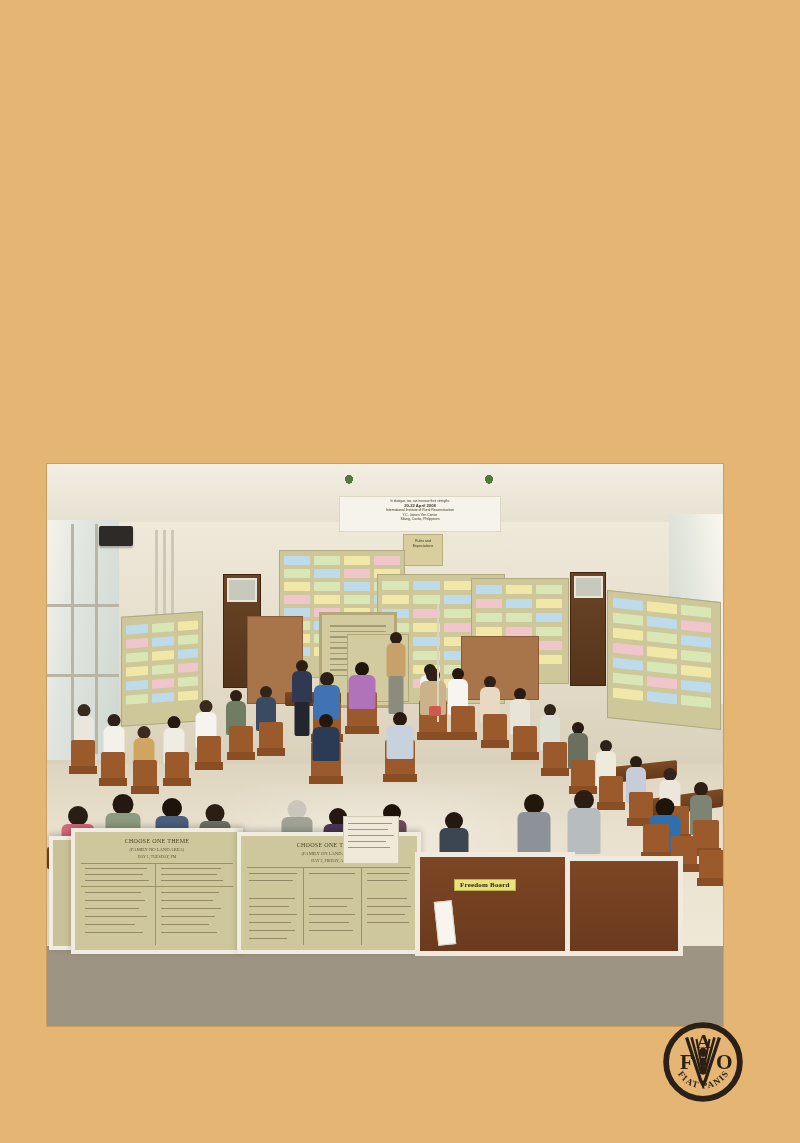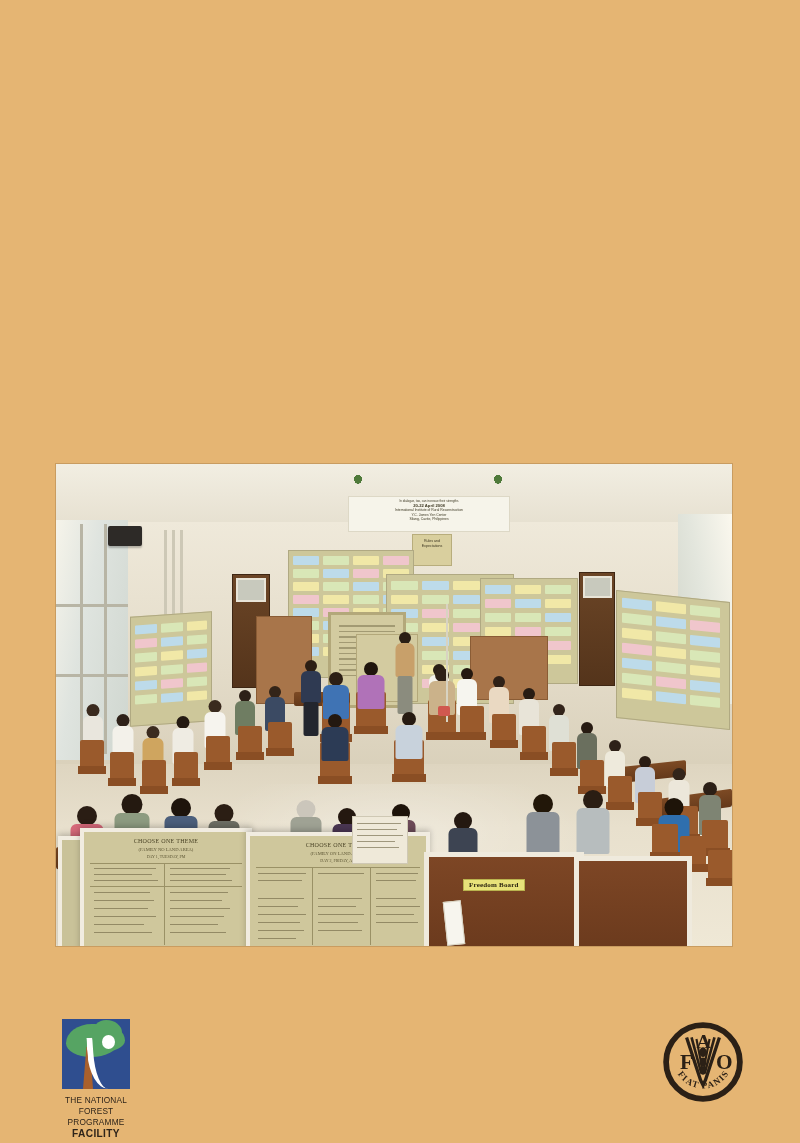--- a/index.html
+++ b/index.html
@@ -52,24 +52,24 @@
     font-weight: 400;
     transform: scaleX(0.84);
     transform-origin: center top;
     margin-top: 44px;
     white-space: nowrap;
   }
 
   
   .photo-frame {
     position: absolute;
-    left: 56px;
+    left: 47px;
     top: 464px;
     width: 676px;
-    height: 482px;
+    height: 562px;
     overflow: hidden;
     background: #9d9484;
     box-shadow: 0 0 0 1px rgba(120,85,40,0.25);
   }
   .photo-inner { position: absolute; inset: 0; overflow: hidden; }
 
   
   .ceiling {
     position: absolute; left: 0; top: 0; width: 100%; height: 62px;
     background: linear-gradient(#f2eee2, #e6e0d0);
@@ -740,33 +740,20 @@
 
       <div class="pinboard" style="left:368px;top:388px;width:150px;height:94px;" data-interactable="false">
         <div class="freedom-tag" style="left:34px;top:22px;" data-interactable="false">Freedom Board</div>
         <div class="white-note" style="left:16px;top:44px;width:16px;height:42px;" data-interactable="false"></div>
       </div>
       <div class="pinboard" style="left:518px;top:392px;width:108px;height:90px;" data-interactable="false"></div>
 
     </div>
   </div>
 
-  <div class="nfp-logo" data-interactable="false">
-    <div class="nfp-mark" data-interactable="false">
-      <div class="nfp-canopy" data-interactable="false"></div>
-      <div class="nfp-trunk" data-interactable="false"></div>
-      <div class="nfp-swoosh" data-interactable="false"></div>
-      <div class="nfp-moon" data-interactable="false"></div>
-    </div>
-    <div class="nfp-text" data-interactable="false">
-      <div data-interactable="false">THE NATIONAL</div>
-      <div data-interactable="false">FOREST PROGRAMME</div>
-      <div class="facility" data-interactable="false">FACILITY</div>
-    </div>
-  </div>
 
   <div class="fao-logo" data-interactable="false">
     <svg viewBox="0 0 100 100" width="82" height="82" data-interactable="false">
       <circle cx="50" cy="50" r="45" fill="none" stroke="#2B2016" stroke-width="7"></circle>
 
       <path d="M30 20 L47 72 L50 78 L53 72 L70 20" fill="none" stroke="#2B2016" stroke-width="4"></path>
       <path d="M36 20 L48 64" fill="none" stroke="#2B2016" stroke-width="3.2"></path>
       <path d="M64 20 L52 64" fill="none" stroke="#2B2016" stroke-width="3.2"></path>
       <path d="M42 22 L49 58" fill="none" stroke="#2B2016" stroke-width="2.6"></path>
       <path d="M58 22 L51 58" fill="none" stroke="#2B2016" stroke-width="2.6"></path>

